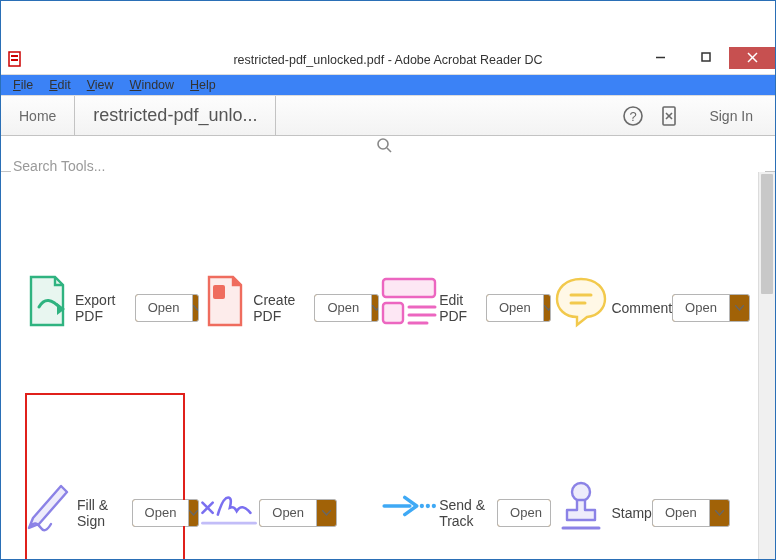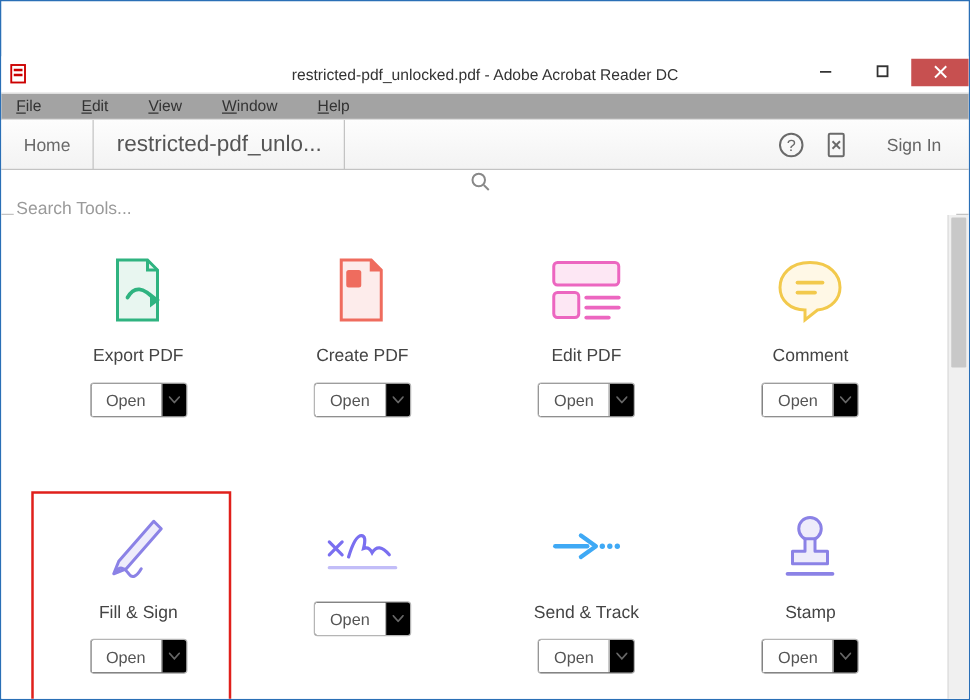--- a/index.html
+++ b/index.html
@@ -35,26 +35,25 @@
     margin-top:-4px;
     display:flex; align-items:center; justify-content:center;
     font-size:13px;
     color:#333;
   }
   .win-btn.close { background:#c75050; color:#fff; height:22px;}
   .win-btn.close svg {stroke:#fff;}
   
   .menubar {
     height:21px;
-    background:#a3a3a3;
+    background:#3b82f6;
     display:flex; align-items:center;
     padding:0 4px;
     border-bottom:1px solid #dcdcdc;
     font-size:12.5px;
-    gap:16px;
   }
   .menu-item { padding:2px 8px; cursor:default;}
   .menu-item .ul { text-decoration:underline; }
   
   .topbar {
     height:40px;
     display:flex; align-items:center;
     background:linear-gradient(#fdfdfd,#f3f3f3);
     border-bottom:1px solid #c3c3c3;
   }
@@ -107,41 +106,41 @@
   .tool-grid {
     flex:1;
     padding:22px 20px 10px 20px;
     display:grid;
     grid-template-columns:repeat(4,1fr);
     grid-auto-rows:205px;
     gap:0;
     overflow:hidden;
   }
   .tool {
-    display:flex; flex-direction:column; align-items:center;
+    display:flex; flex-direction:row; align-items:center;
     padding-top:8px;
     position:relative;
   }
   .tool.selected::before {
     content:"";
     position:absolute;
     top:-6px; left:4px;
     width:156px; height:188px;
     border:2px solid #e0201b;
   }
   .tool .icon-wrap { width:60px; height:60px; display:flex; align-items:center; justify-content:center;}
   .tool-label { margin-top:14px; font-size:14px; color:#444;}
   .open-btn {
     margin-top:14px;
     display:flex; height:28px;
     border:1px solid #b5b5b5; border-radius:3px;
     overflow:hidden;
     color:#555; font-size:13px;
     cursor:pointer;
-    background:#000000;
+    background:#a16207;
   }
   .open-btn .main { padding:0 12px; display:flex; align-items:center; height:100%;}
   .open-btn .drop { width:20px; display:flex; align-items:center; justify-content:center; border-left:1px solid #b5b5b5;}
   
   .scrollbar {
     width:17px; background:#f0f0f0; border-left:1px solid #dcdcdc;
     position:relative;
   }
   .scrollbar .thumb {
     position:absolute; top:2px; left:2px; right:2px; height:120px;

